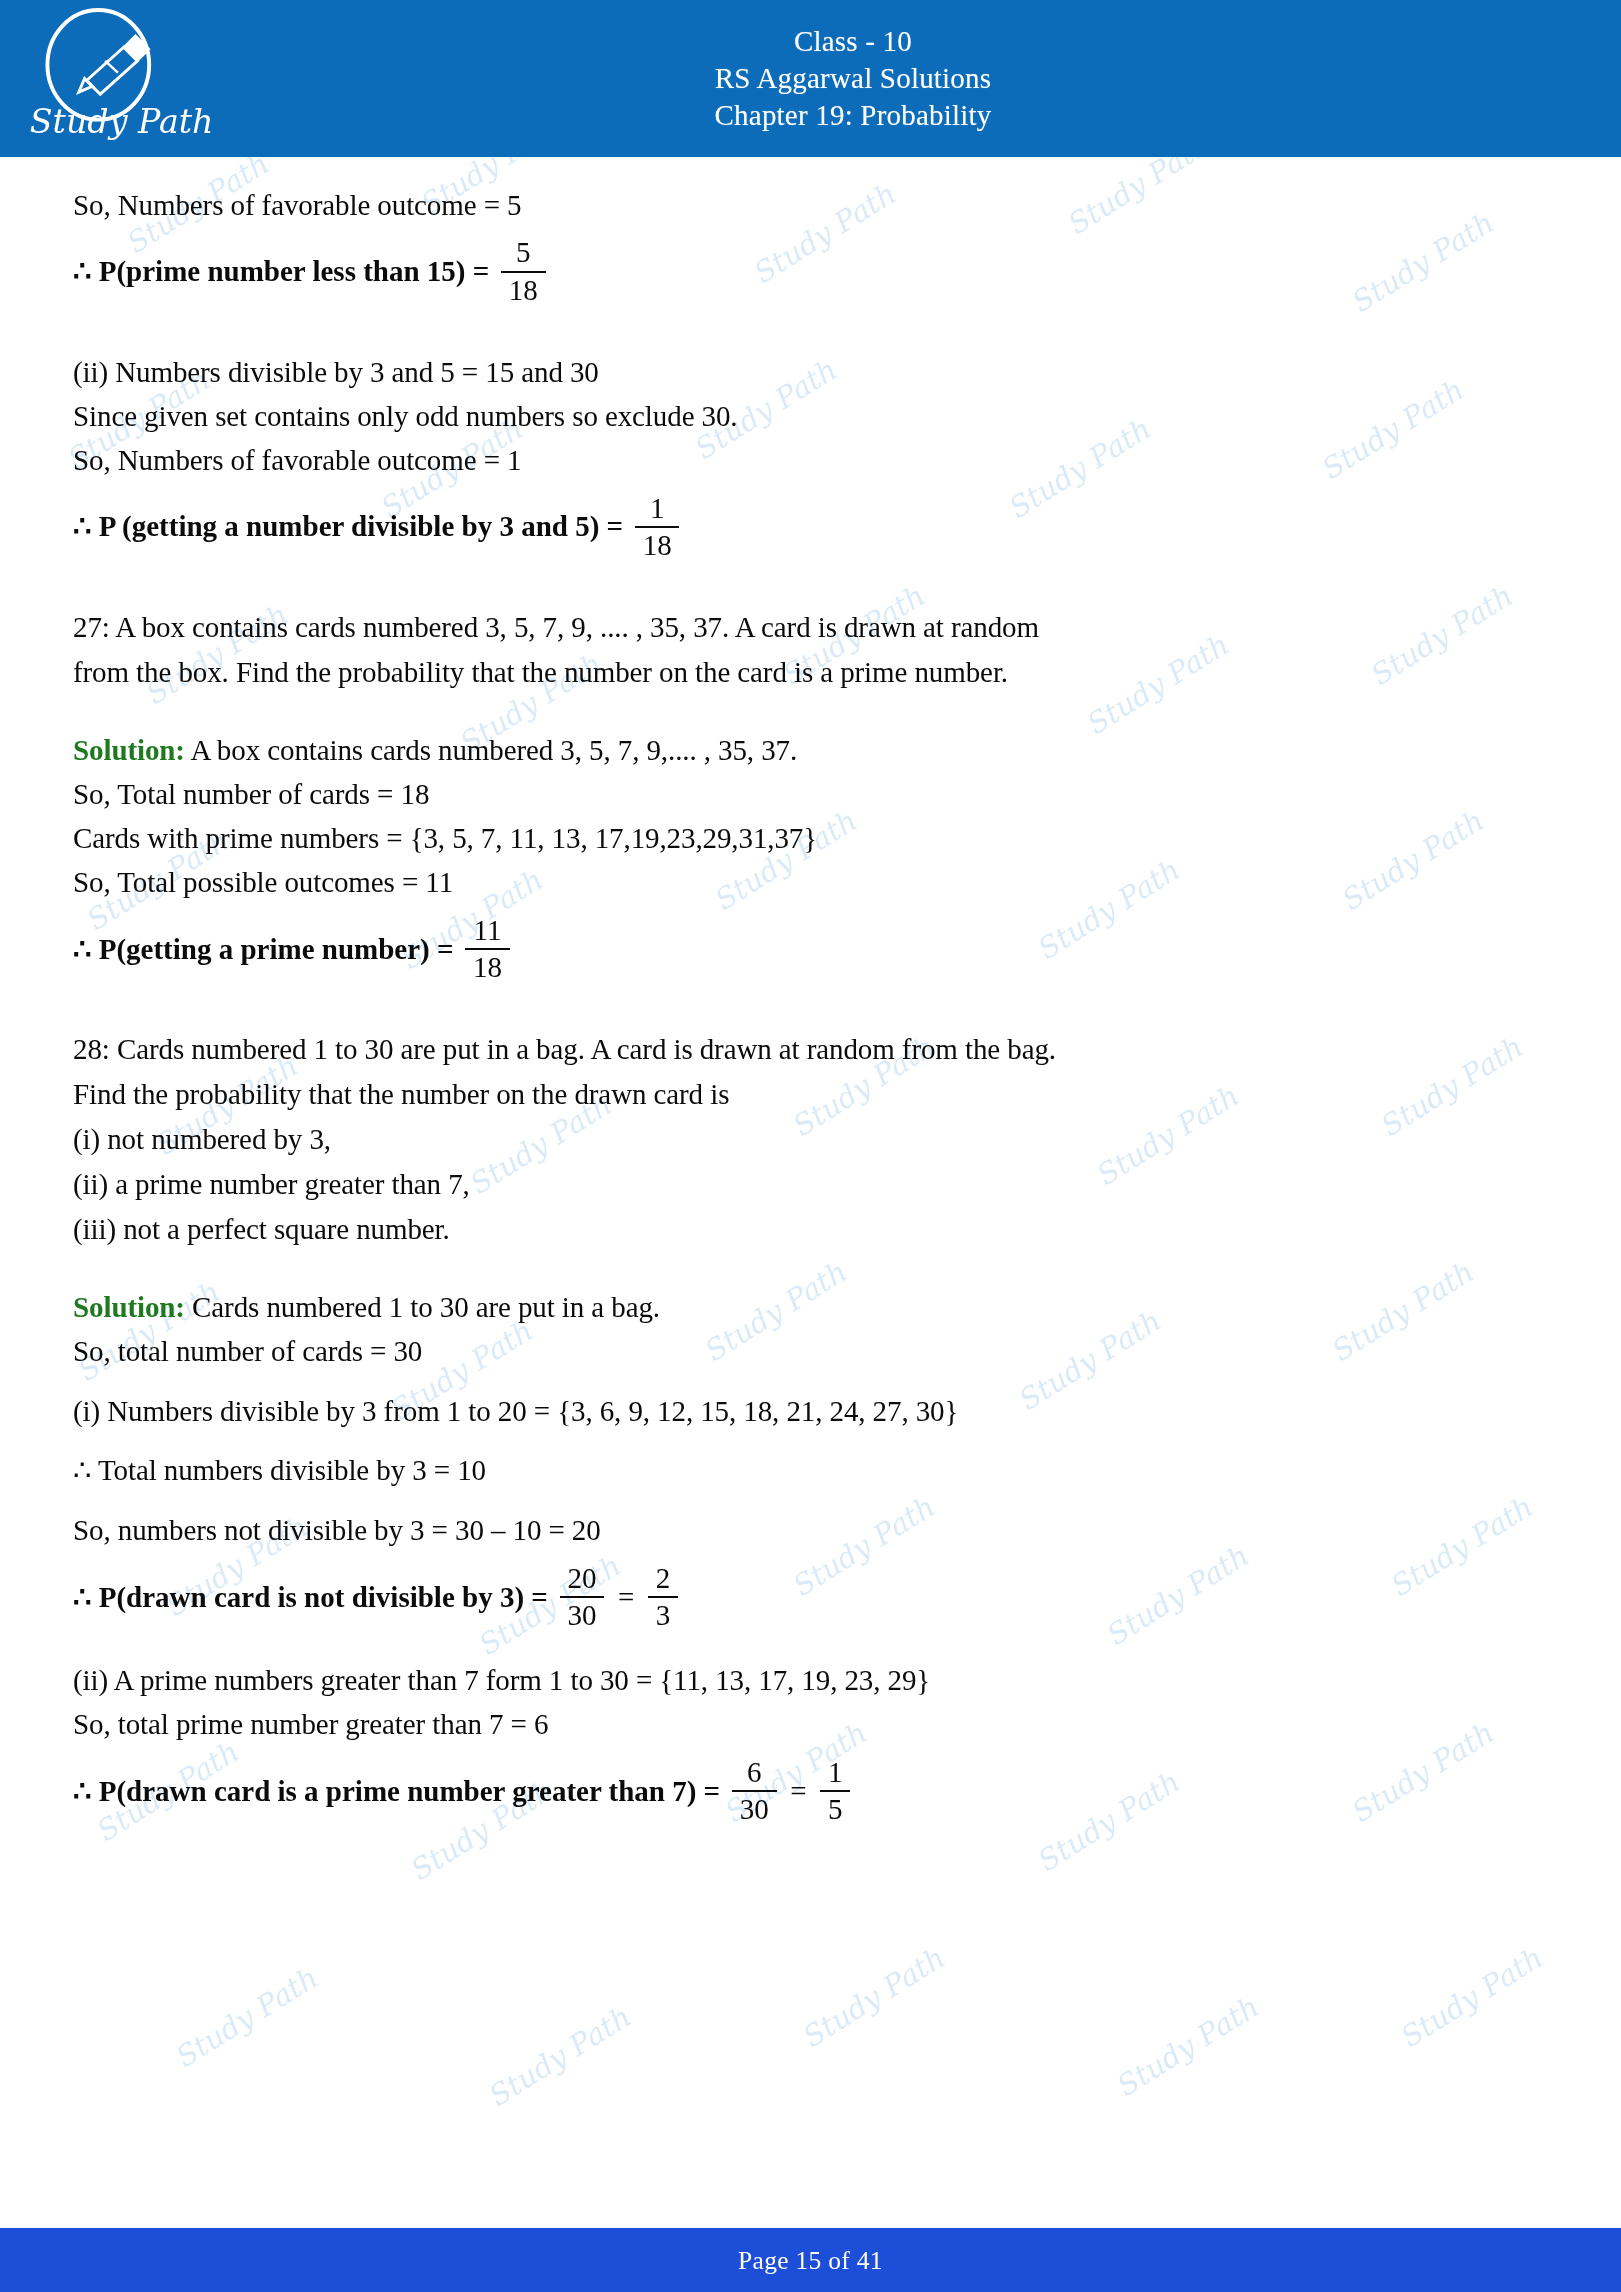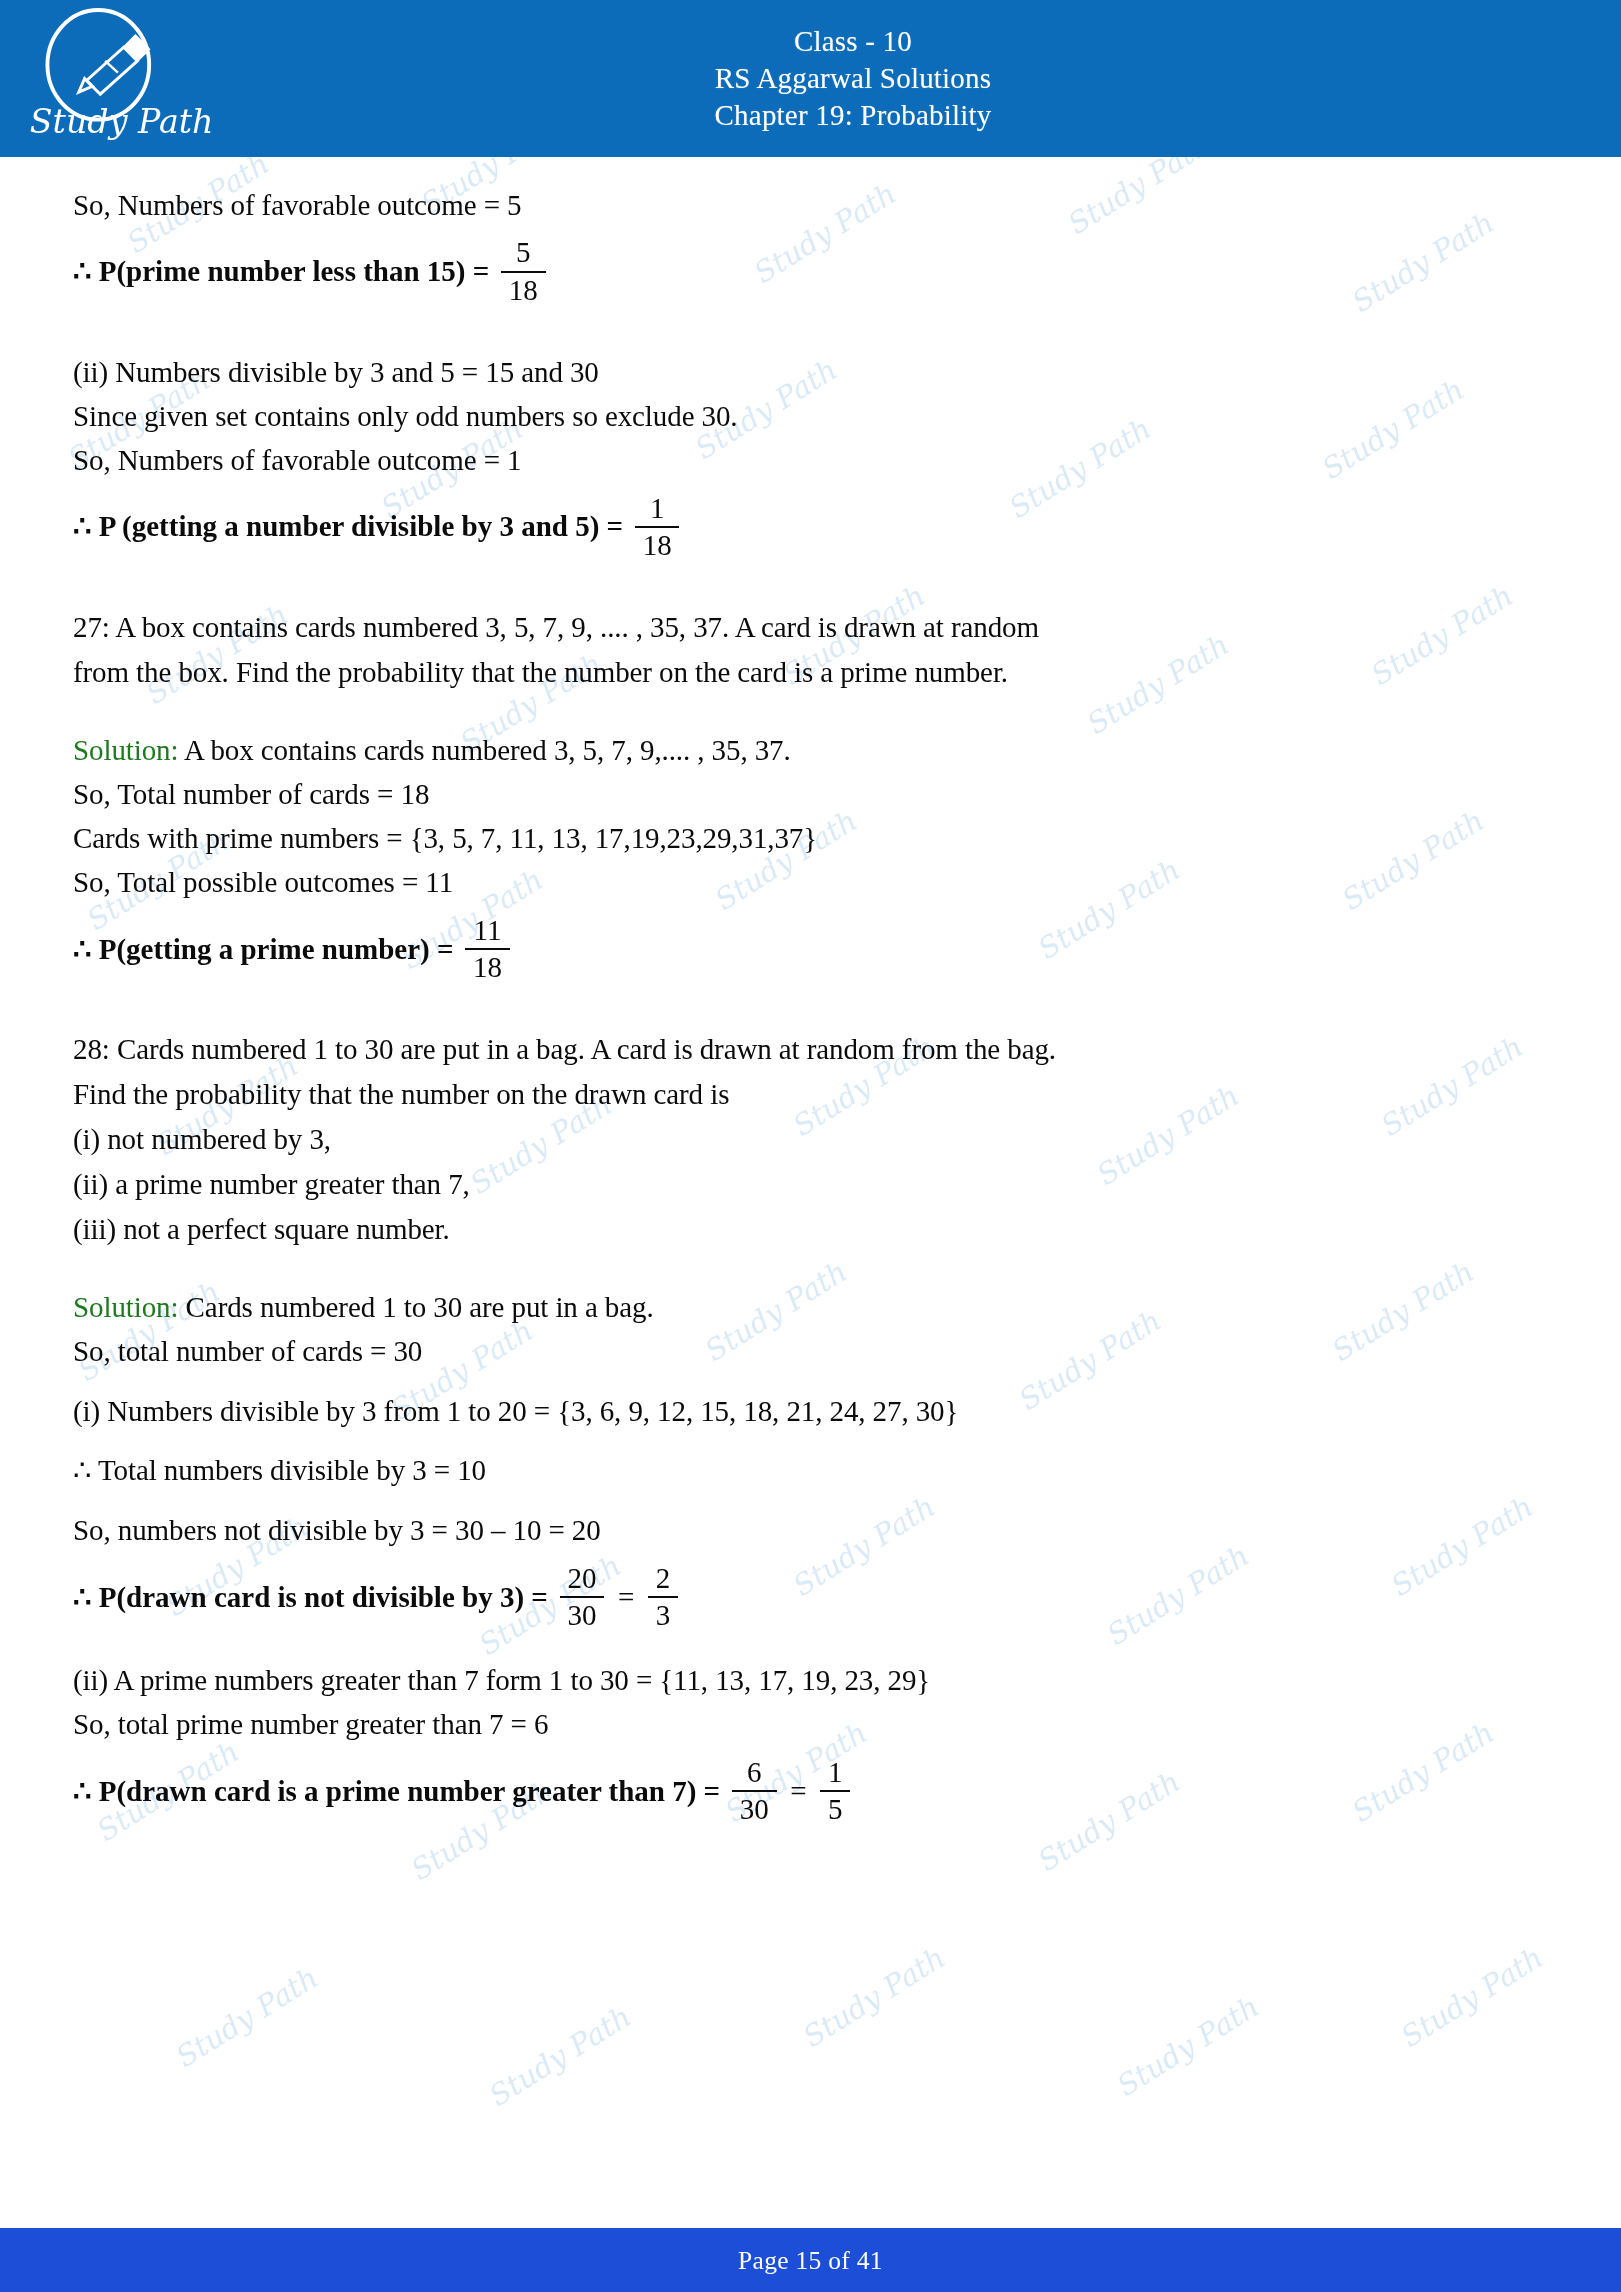--- a/index.html
+++ b/index.html
@@ -74,21 +74,21 @@
   }
   .line-row.bold {
     font-weight: normal;
     line-height: 1.55;
   }
   .spacer-sm { height: 15.7px; }
   .spacer-md { height: 33px; }
 
   .sol-label {
     color: #1f7a1f;
-    font-weight: normal;
+    font-weight: bold;
   }
 
   
   .frac-line {
     display: flex;
     align-items: center;
     font-size: 29px;
     line-height: 1.2;
     white-space: nowrap;
     min-height: 90px;

